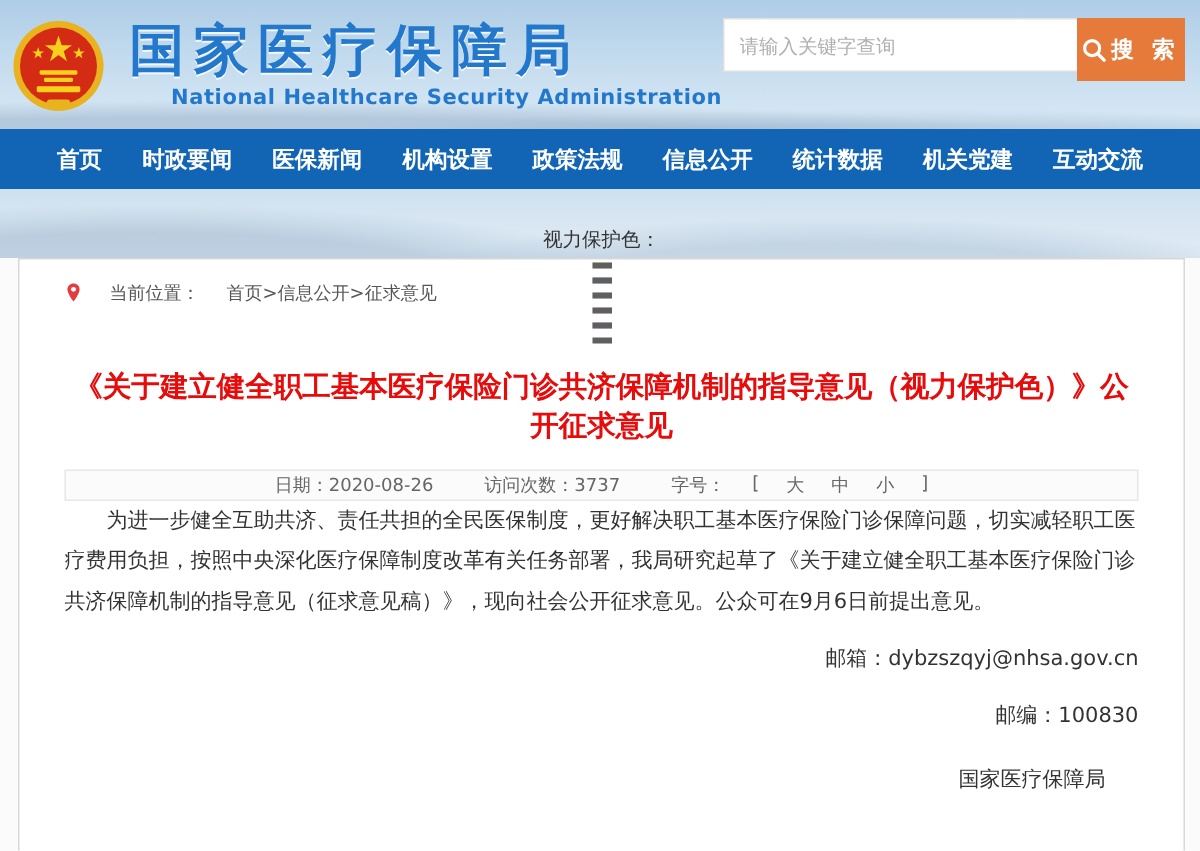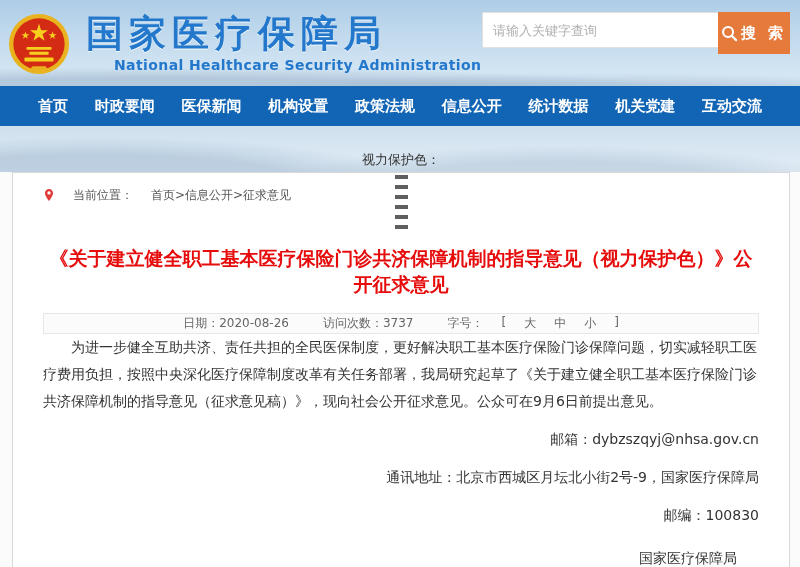--- a/index.html
+++ b/index.html
@@ -143,21 +143,20 @@
       <a>大</a>
       <a>中</a>
       <a>小</a>
       <span>]</span>
     </span>
   </div>
 
   <div class="article">
     <p class="lead">为进一步健全互助共济、责任共担的全民医保制度，更好解决职工基本医疗保险门诊保障问题，切实减轻职工医疗费用负担，按照中央深化医疗保障制度改革有关任务部署，我局研究起草了《关于建立健全职工基本医疗保险门诊共济保障机制的指导意见（征求意见稿）》，现向社会公开征求意见。公众可在9月6日前提出意见。</p>
     <p class="contact">邮箱：dybzszqyj@nhsa.gov.cn</p>
-    <p class="contact">通讯地址：北京市西城区月坛北小街2号-9，国家医疗保障局</p>
     <p class="contact">邮编：100830</p>
   </div>
 
   <div class="signature">
     <div>国家医疗保障局</div>
 
   </div>
 
 </div>
 

